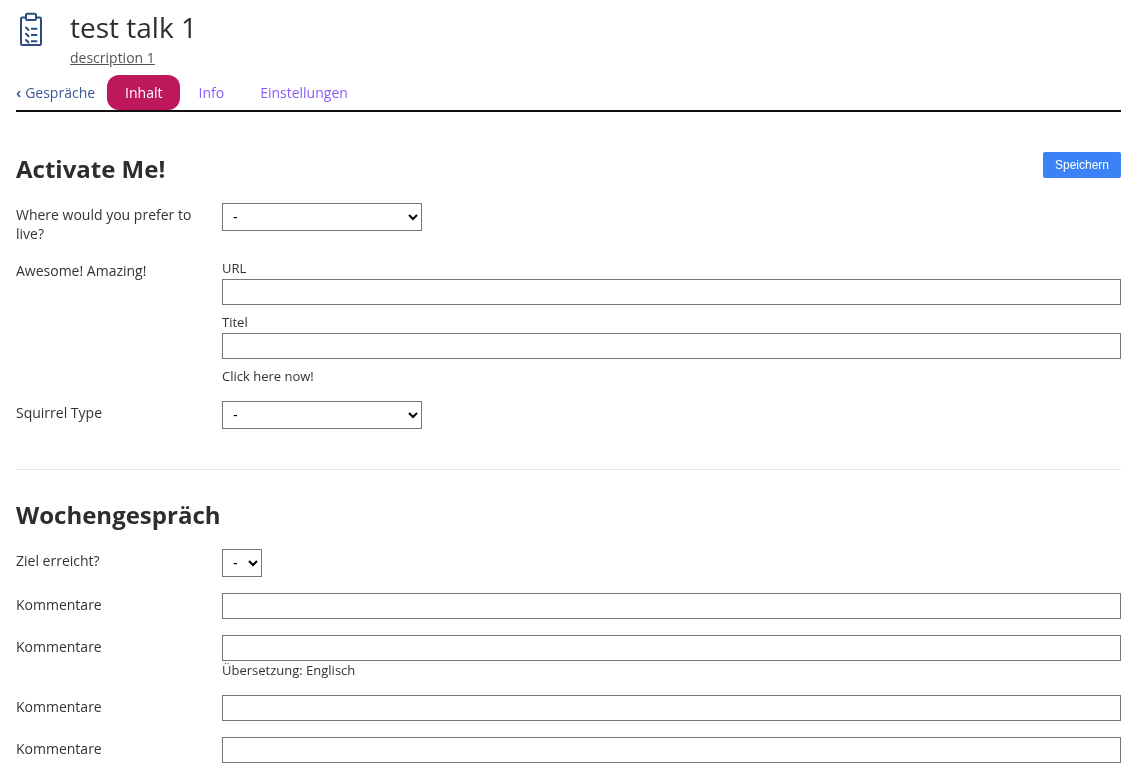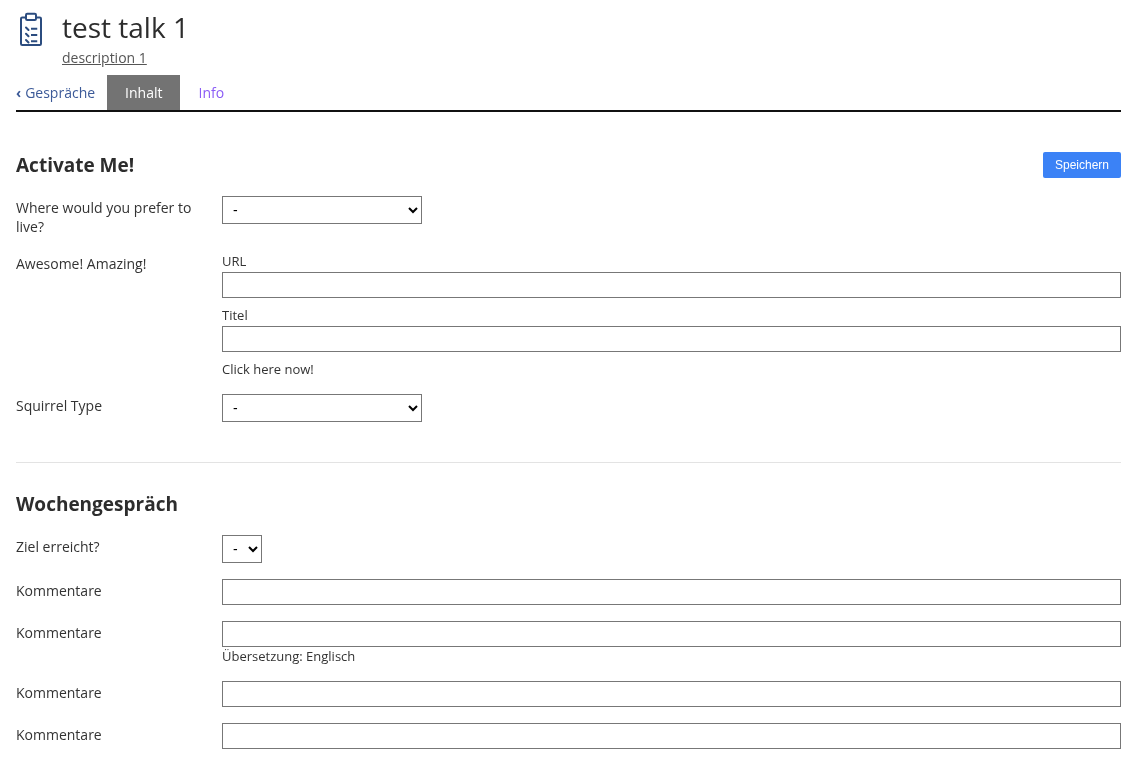--- a/index.html
+++ b/index.html
@@ -7,21 +7,21 @@
     margin: 0;
     font-family: "Open Sans", "Segoe UI", Arial, sans-serif;
     font-size: 14px;
     color: #333;
     background: #fff;
   }
   .page { padding: 8px 16px 40px 16px; }
   .header-row {
     display: flex;
     align-items: flex-start;
-    gap: 16px;
+    gap: 24px;
     margin-bottom: 6px;
   }
   .header-icon {
     width: 30px; height: 36px;
     color: #2b4c7f;
     flex-shrink: 0;
     margin-top: 4px;
   }
   .header-text h1 {
     margin: 0;
@@ -51,38 +51,39 @@
     cursor: pointer;
     font-size: 14px;
   }
   .tab {
     padding: 8px 18px;
     cursor: pointer;
     color: #8b5cf6;
     font-size: 14px;
   }
   .tab.active {
-    background: #737373;
+    background: #be185d;
     color: #fff;
+    border-radius: 12px;
   }
   .section {
     margin-top: 40px;
     border-bottom: 0;
   }
   .section + .section {
     border-top: 1px solid #e3e3e3;
     padding-top: 28px;
   }
   .section-header {
     display: flex;
     justify-content: space-between;
     align-items: flex-start;
   }
   .section-title {
-    font-size: 19px;
+    font-size: 24px;
     font-weight: 700;
     color: #2d2d2d;
     margin: 0 0 18px 0;
   }
   .save-button {
     background: #3b82f6;
     color: #fff;
     border: none;
     padding: 6px 12px;
     font-size: 12px;
@@ -164,20 +165,21 @@
     </div>
   </div>
 
   <div class="tabs">
     <div class="back-link">
       <span class="chevron">‹</span>
       <span>Gespräche</span>
     </div>
     <div class="tab active">Inhalt</div>
     <div class="tab">Info</div>
+    <div class="tab">Einstellungen</div>
   </div>
 
   <div class="section">
     <div class="section-header">
       <h2 class="section-title">Activate Me!</h2>
       <button class="save-button">Speichern</button>
     </div>
 
     <div class="field-row">
       <div class="field-label">Where would you pre­fer to live?</div>

